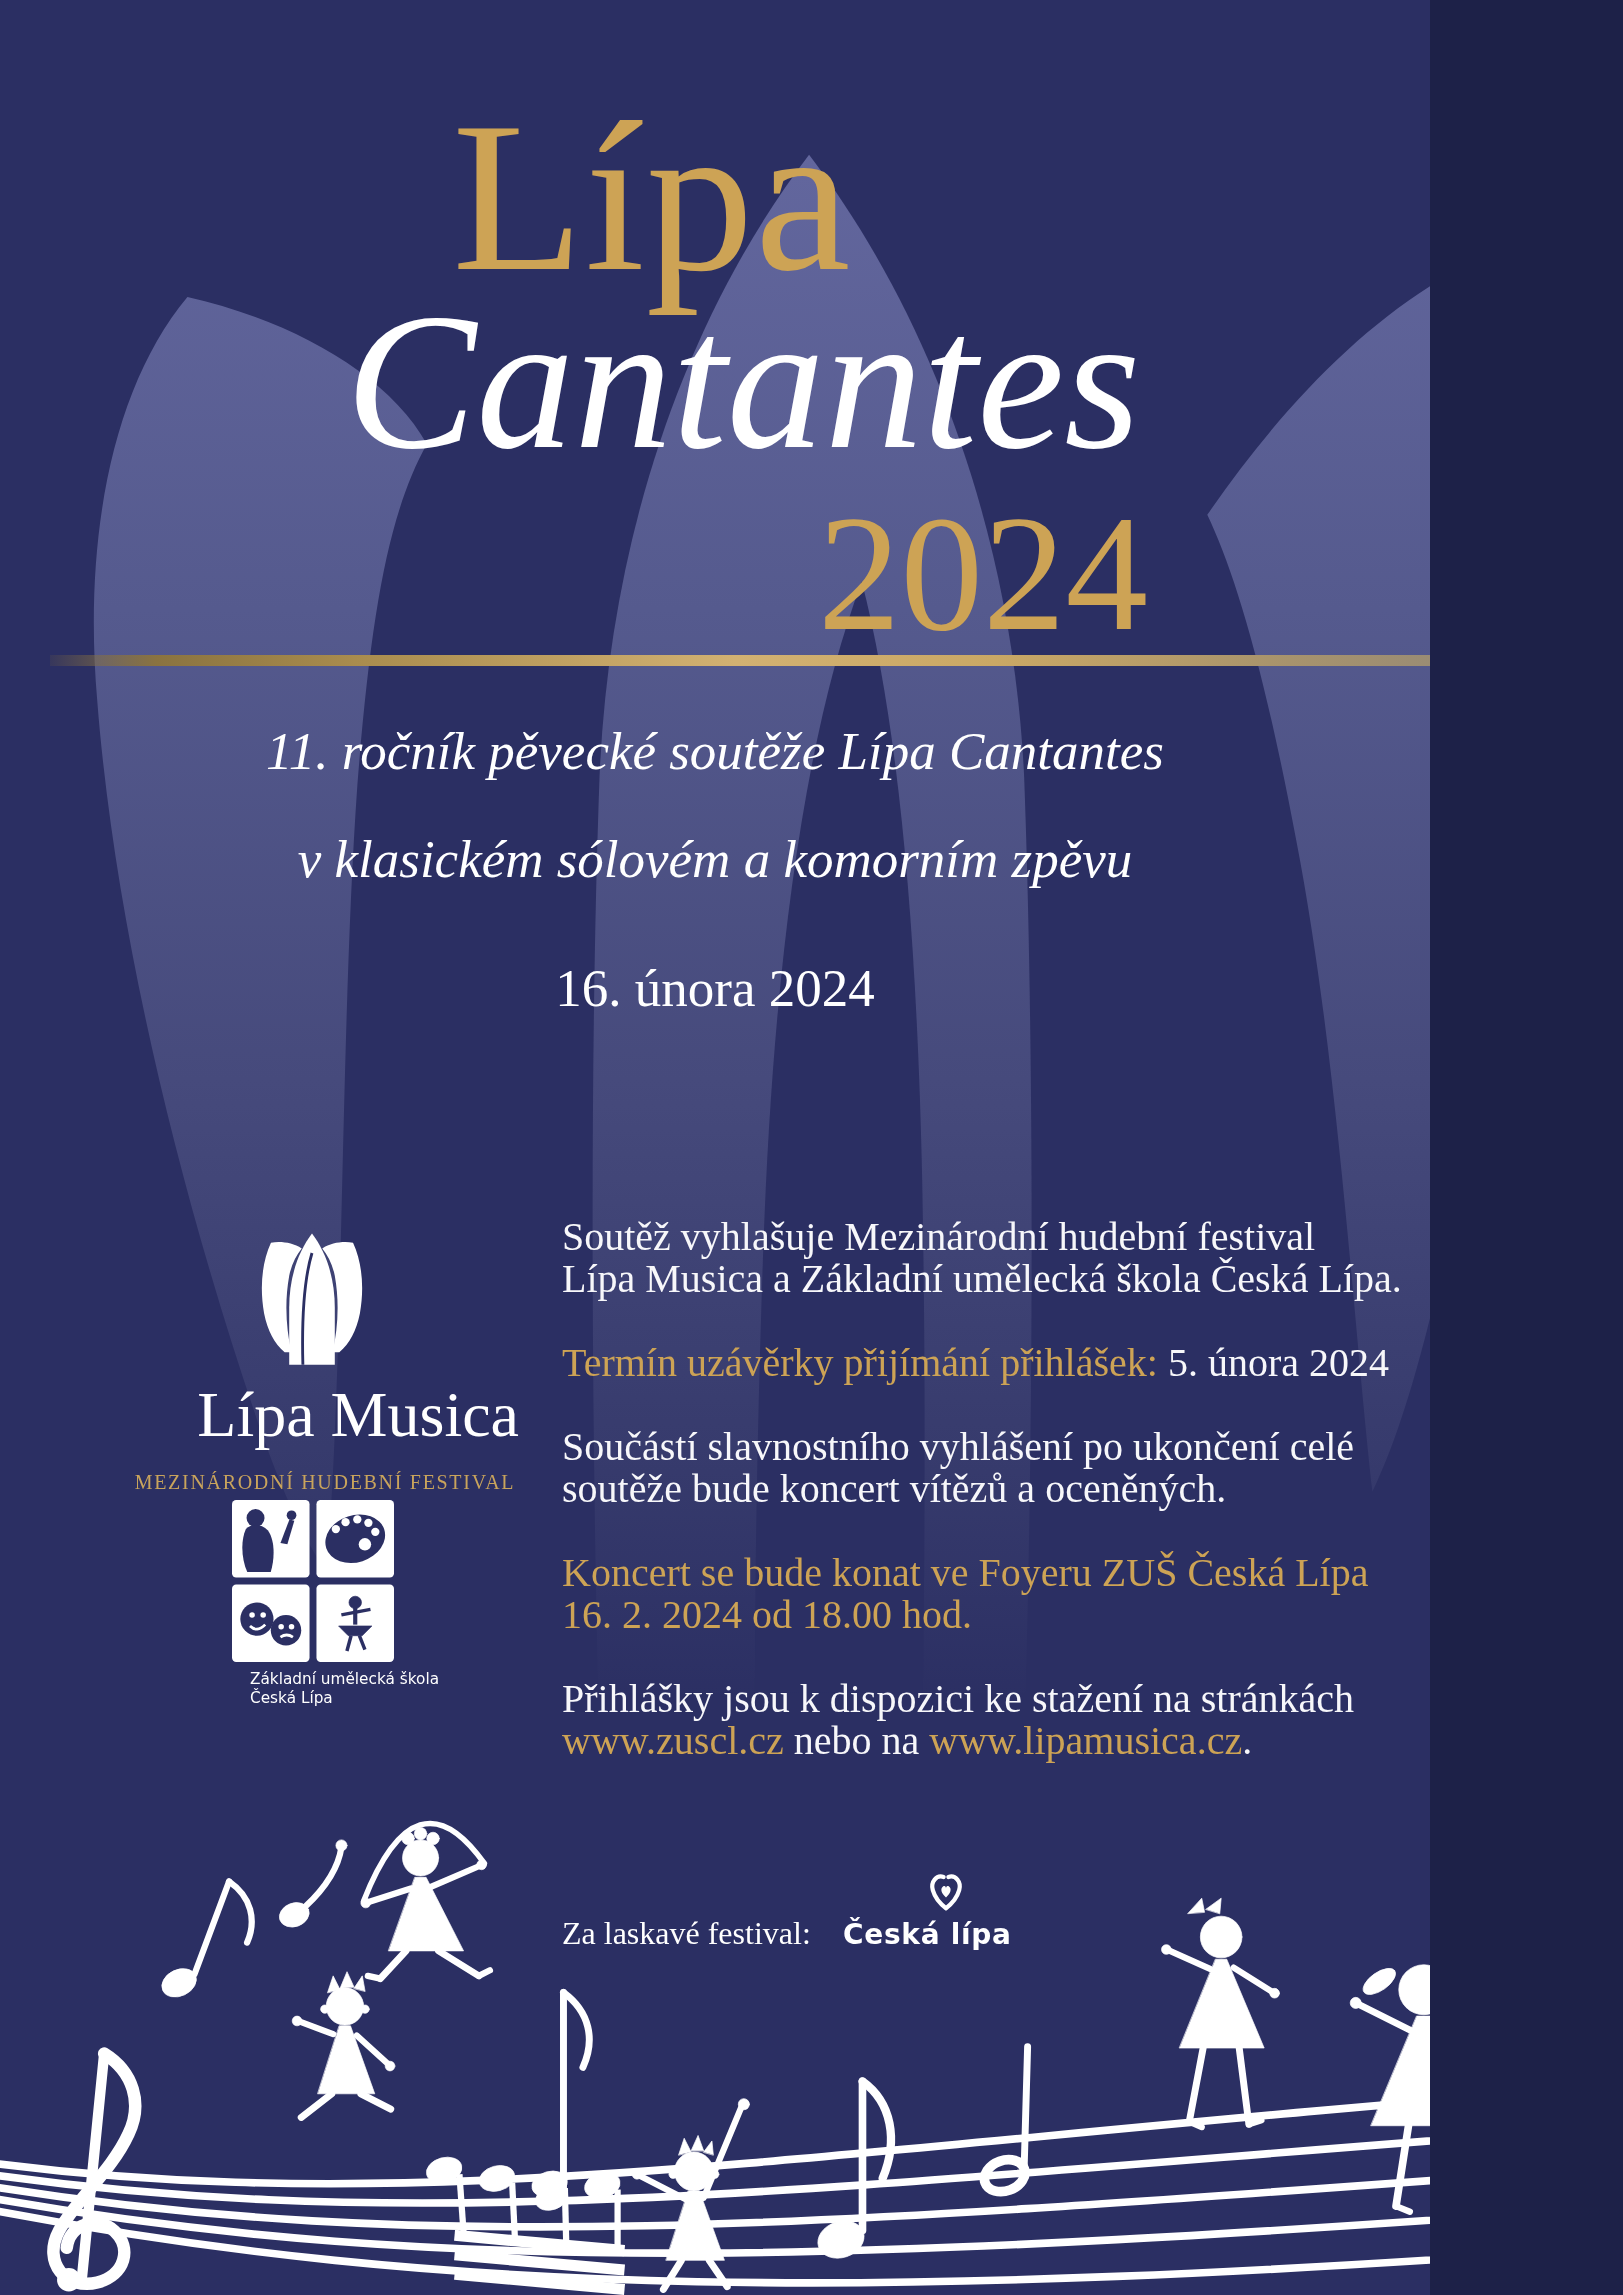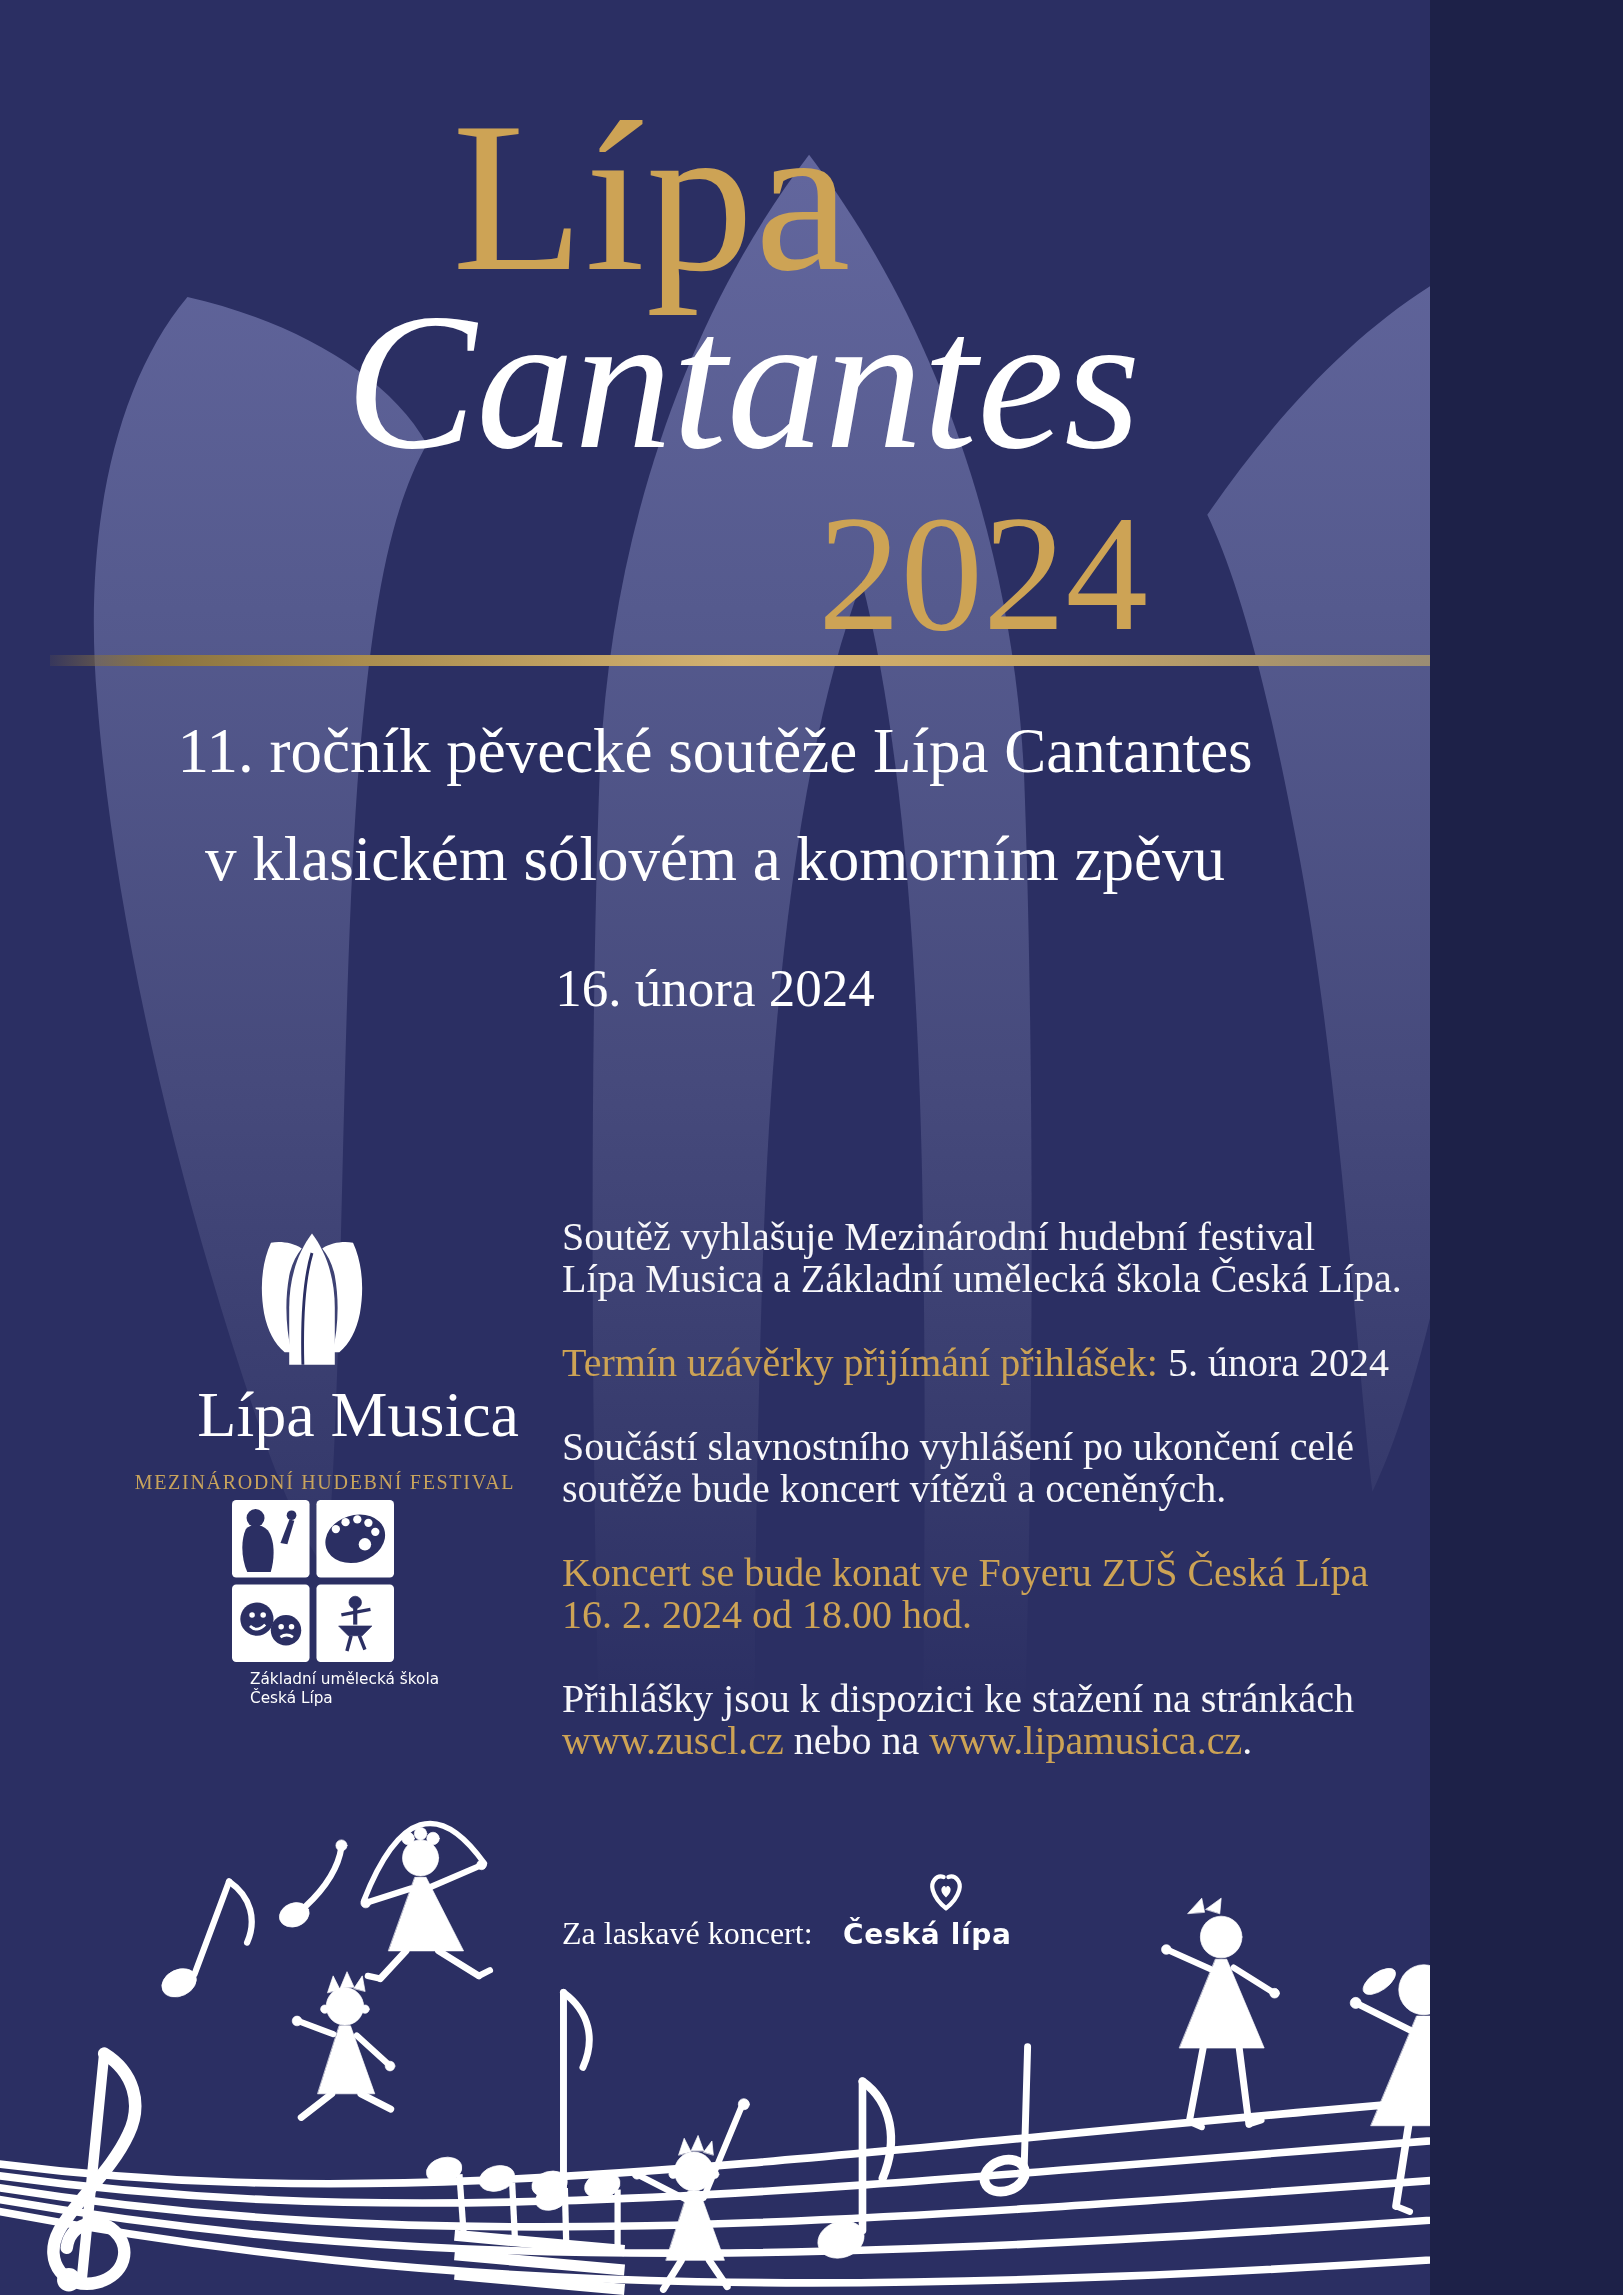--- a/index.html
+++ b/index.html
@@ -10,21 +10,21 @@
   
   .t-lipa{left:0;right:0;top:89px;text-align:center;font-size:215px;line-height:1;
           color:var(--gold,#cda355);transform:translateX(-63px);letter-spacing:1.4px;}
   .t-cant{left:0;right:0;top:283px;text-align:center;font-size:196px;line-height:1;
           font-style:italic;color:#fff;transform:translateX(28px);}
   .t-year{left:0;right:0;top:491px;text-align:center;font-size:165px;line-height:1;
           color:var(--gold,#cda355);transform:translateX(268px);}
   .gold-rule{left:50px;top:655px;width:1524px;height:11px;
     background:linear-gradient(90deg,rgba(125,102,55,.15)0%,#8a7340 7%,#a98c4e 20%,#d2b172 45%,#caa865 62%,#a9946c 80%,#938878 96%,rgba(140,135,120,.55)100%);}
   
-  .headline{left:0;right:0;top:697px;text-align:center;font-size:63px;line-height:108px;color:#fff;}
+  .headline{left:0;right:0;top:697px;text-align:center;font-size:53px;line-height:108px;color:#fff;font-style:italic;}
   .eventinfo{left:0;right:0;top:938px;text-align:center;font-size:53px;line-height:101px;color:#fff;}
   
   .lm-icon{left:255px;top:1230px;width:114px;height:140px;}
   .lm-name{left:117px;top:1380px;width:402px;text-align:right;font-size:64px;line-height:1.1;color:#fff;}
   .lm-sub{left:124px;top:1471px;width:402px;text-align:center;font-size:20px;letter-spacing:1.7px;
           color:#c9a45c;font-family:"Liberation Serif",serif;}
   .zus-logo{left:232px;top:1500px;width:162px;height:162px;}
   .zus-cap{left:250px;top:1670px;font-family:"DejaVu Sans","Liberation Sans",sans-serif;
            font-size:15.3px;line-height:19.4px;color:#ffffff;}
   
@@ -150,21 +150,21 @@
     <p class="goldtxt">
       <span>Koncert se bude konat ve Foyeru ZUŠ Česká Lípa</span><br>
       <span>16. 2. 2024 od 18.00 hod.</span>
     </p>
     <p>
       <span>Přihlášky jsou k dispozici ke stažení na stránkách</span><br>
       <span class="goldtxt">www.zuscl.cz</span><span> nebo na </span><span class="goldtxt">www.lipamusica.cz</span><span>.</span>
     </p>
   </div>
 
-  <div class="abs support-label">Za laskavé koncert:</div>
+  <div class="abs support-label">Za laskavé festival:</div>
   <svg class="abs partner-icon" viewBox="0 0 60 70">
     <path d="M26,10 C14,6 4,18 8,32 C12,46 22,56 30,62 C38,56 48,46 52,32 C56,18 46,6 34,10" fill="none" stroke="#fff" stroke-width="7" stroke-linecap="round"></path>
     <path d="M30,44 C22,37 20,30 25,26 C28,24 30,26 30,29 C30,26 32,24 35,26 C40,30 38,37 30,44 Z" fill="#fff"></path>
   </svg>
   <div class="abs partner">Česká lípa</div>
 
   <svg class="layer" viewBox="0 0 2339 3308">
     <g stroke="#ffffff" fill="none" stroke-width="11">
       <path d="M-10,3118 C650,3203 1250,3086 2349,3006"></path>
       <path d="M-10,3135 C650,3227 1250,3144 2349,3064"></path>

